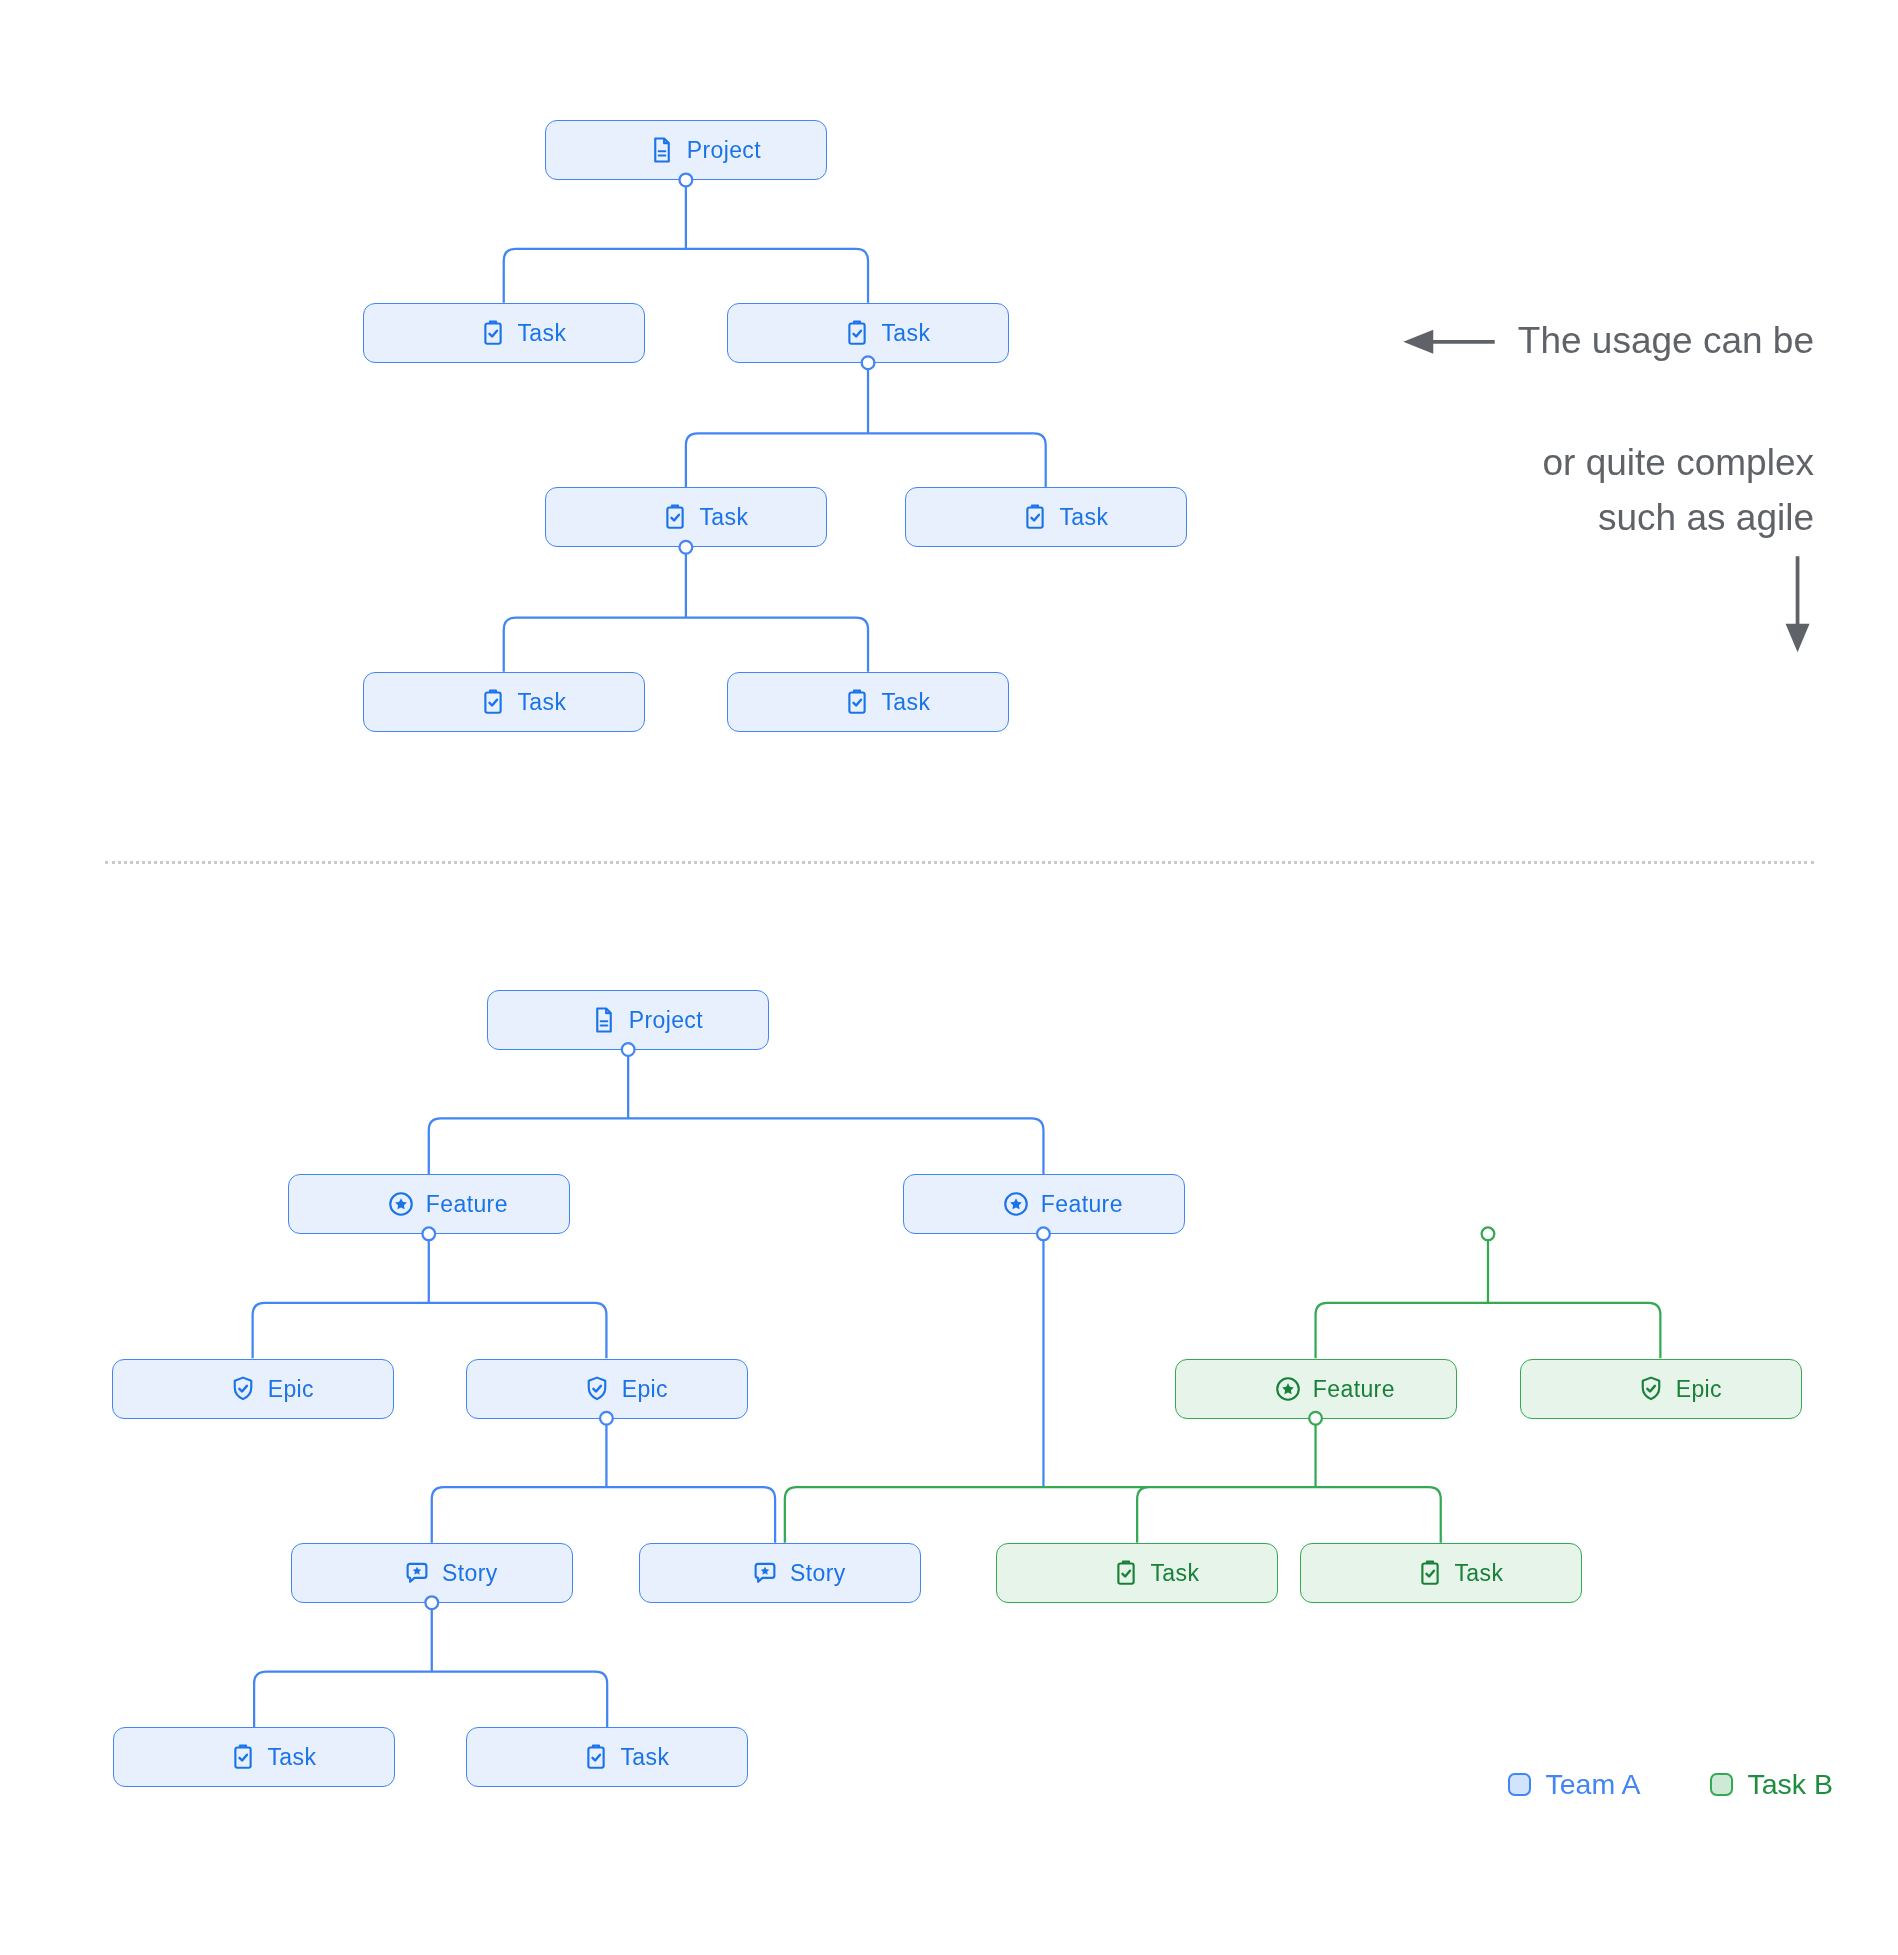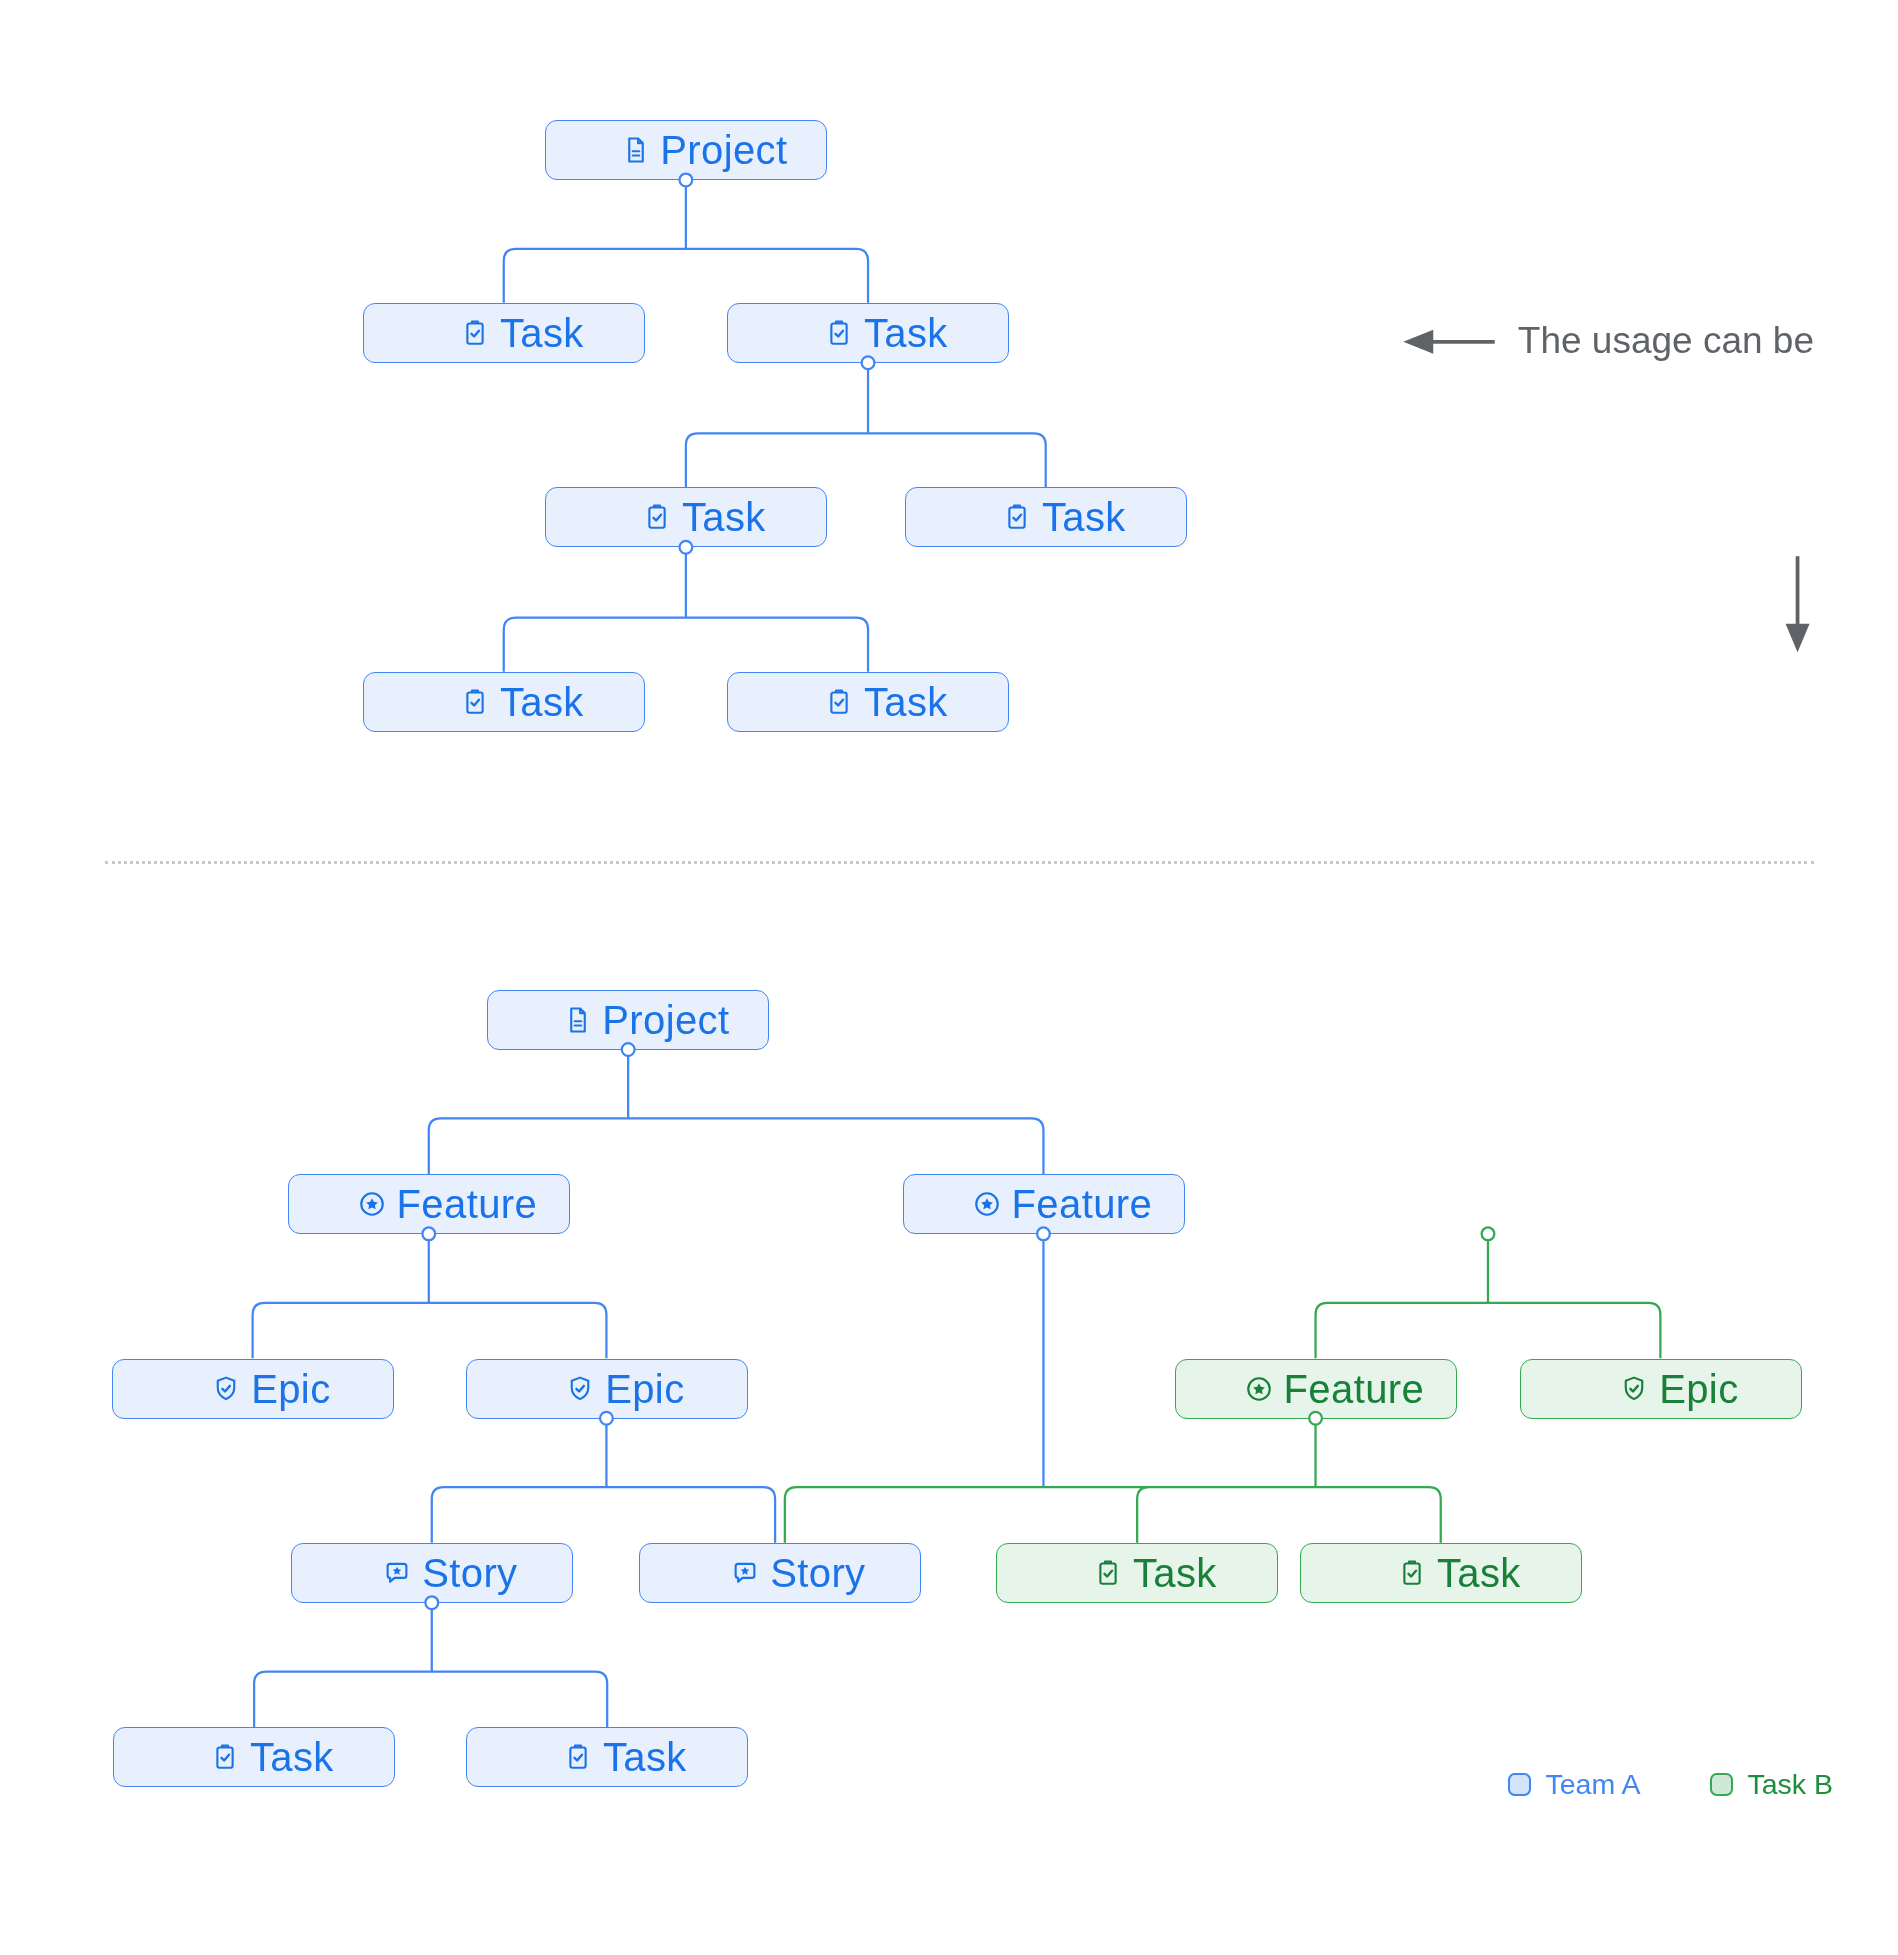--- a/index.html
+++ b/index.html
@@ -5,21 +5,21 @@
 <style>
   html,body{margin:0;padding:0;background:#ffffff;}
   .canvas{position:relative;width:1898px;height:1955px;background:#ffffff;overflow:hidden;
           font-family:"Liberation Sans",sans-serif;}
   svg.layer{position:absolute;left:0;top:0;pointer-events:none;}
   #edge-layer{z-index:1;}
   #node-layer{position:absolute;left:0;top:0;width:100%;height:100%;z-index:2;}
   #overlay-layer{z-index:3;}
   .node{position:absolute;box-sizing:border-box;width:282px;height:60px;border-radius:12px;
         display:flex;align-items:center;justify-content:center;gap:9.7px;
-        font-size:40px;font-weight:500;letter-spacing:0.4px;cursor:pointer;padding-left:36px;}
+        font-size:23px;font-weight:500;letter-spacing:0.4px;cursor:pointer;padding-left:36px;}
   .node.team_a{background:#E8F0FE;border:1.9px solid #4285F4;color:#1A73E8;}
   .node.team_b{background:#E6F4EA;border:1.9px solid #34A853;color:#188038;}
   .node .icon{display:inline-flex;width:30px;height:30px;}
   .node .icon svg{width:30px;height:30px;}
   .node .lbl{white-space:nowrap;}
   .separator{position:absolute;left:105px;top:861px;width:1709px;height:0;
              border-top:3.7px dotted #C6C9CD;}
   .note{position:absolute;right:84px;text-align:right;color:#5F6368;
         font-size:37px;line-height:55px;font-weight:400;}
   .legend-item{position:absolute;display:flex;align-items:center;gap:15px;font-size:28.5px;font-weight:500;padding-left:36px;}
@@ -259,20 +259,24 @@
       <circle cx="1392" cy="1646" r="8.5" fill="#ffffff" stroke="#4285F4" stroke-width="3"></circle>
       <circle cx="1985" cy="1646" r="8.5" fill="#ffffff" stroke="#34A853" stroke-width="3"></circle>
       <circle cx="809" cy="1892" r="8.5" fill="#ffffff" stroke="#4285F4" stroke-width="3"></circle>
       <circle cx="1755" cy="1892" r="8.5" fill="#ffffff" stroke="#34A853" stroke-width="3"></circle>
       <circle cx="576" cy="2138" r="8.5" fill="#ffffff" stroke="#4285F4" stroke-width="3"></circle>
     </svg>
 
   <div class="note" style="top:313px">
     <div>The usage can be</div>
   </div>
+  <div class="note" style="top:435px">
+    <div>or quite complex</div>
+    <div>such as agile</div>
+  </div>
 
   <div class="separator"></div>
 
   <div class="legend-item legend-a" style="left:1472px;top:1768px">
     <span class="swatch"></span>
     <span class="legend-label">Team A</span>
   </div>
   <div class="legend-item legend-b" style="left:1674px;top:1768px">
     <span class="swatch"></span>
     <span class="legend-label">Task B</span>

